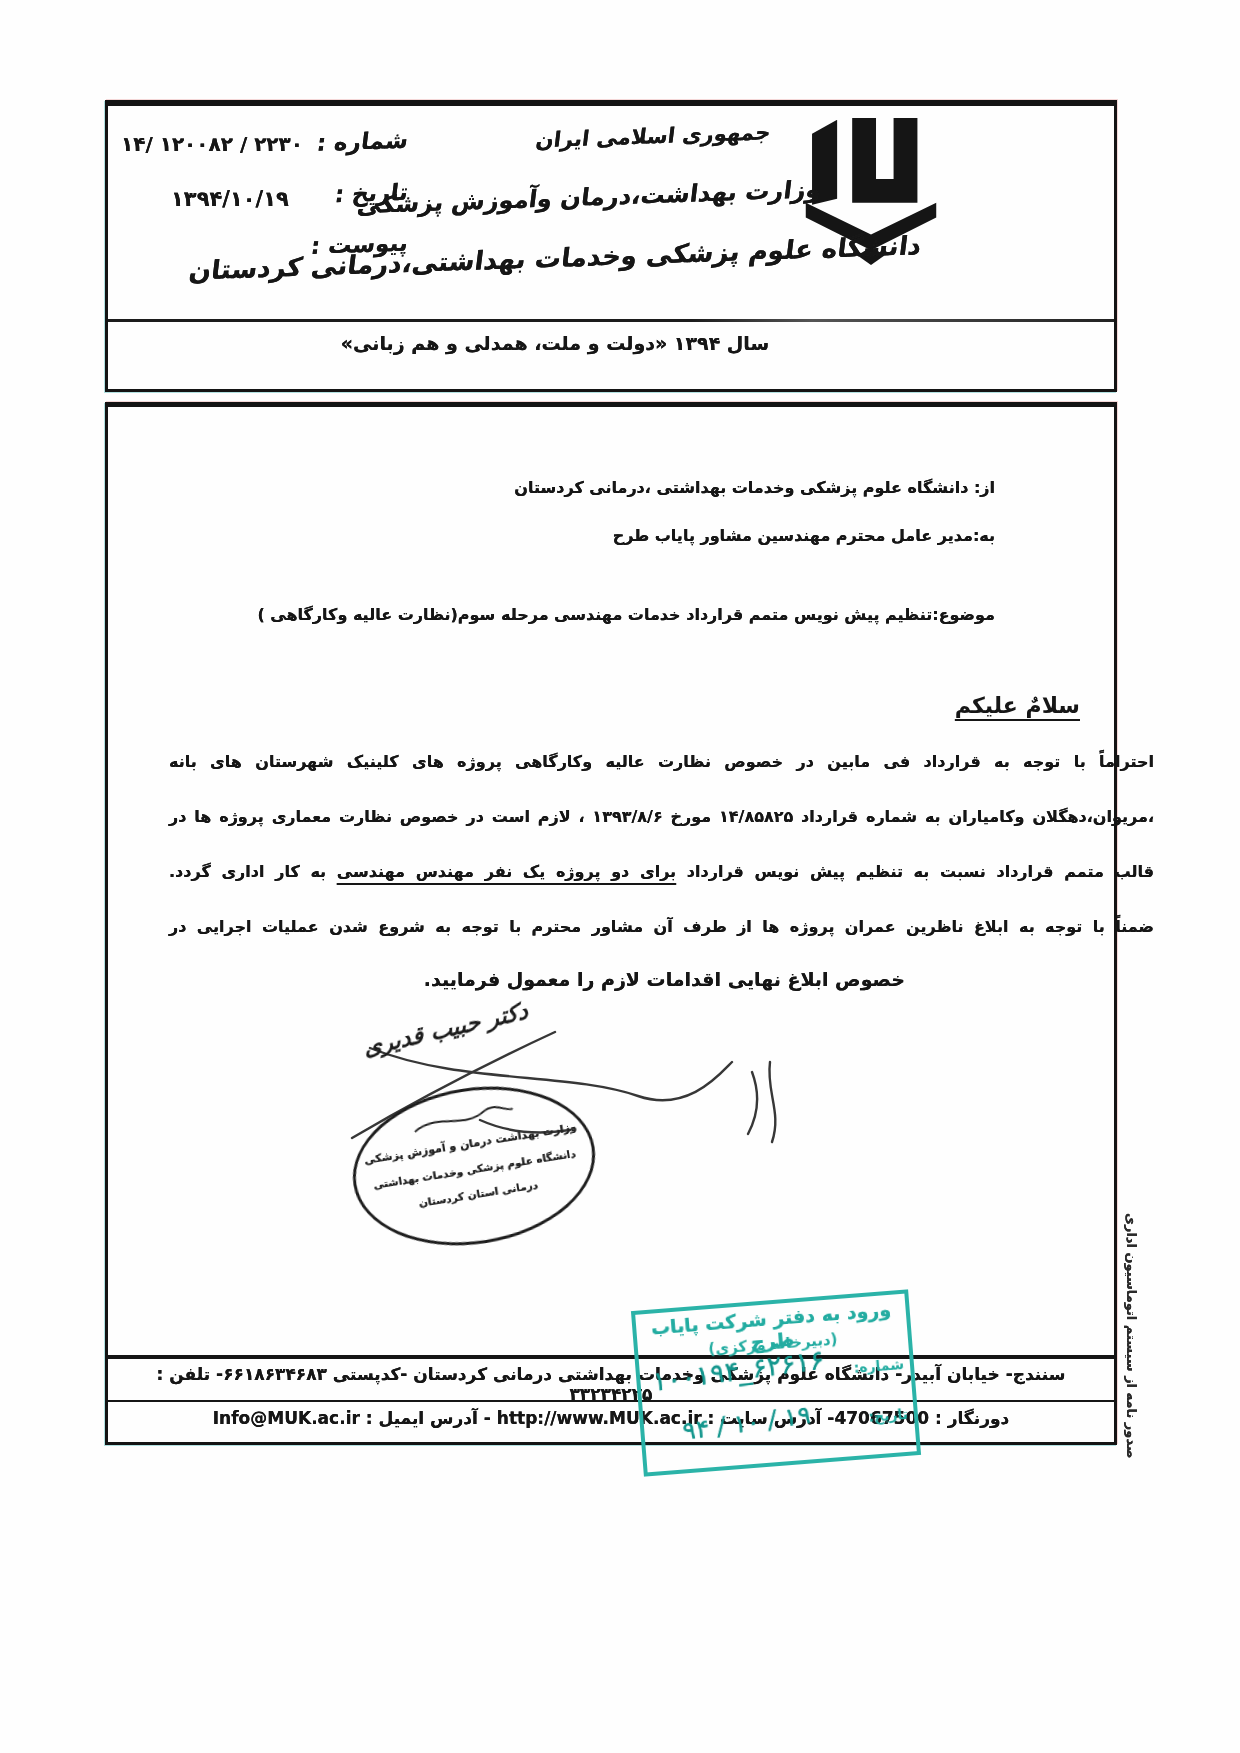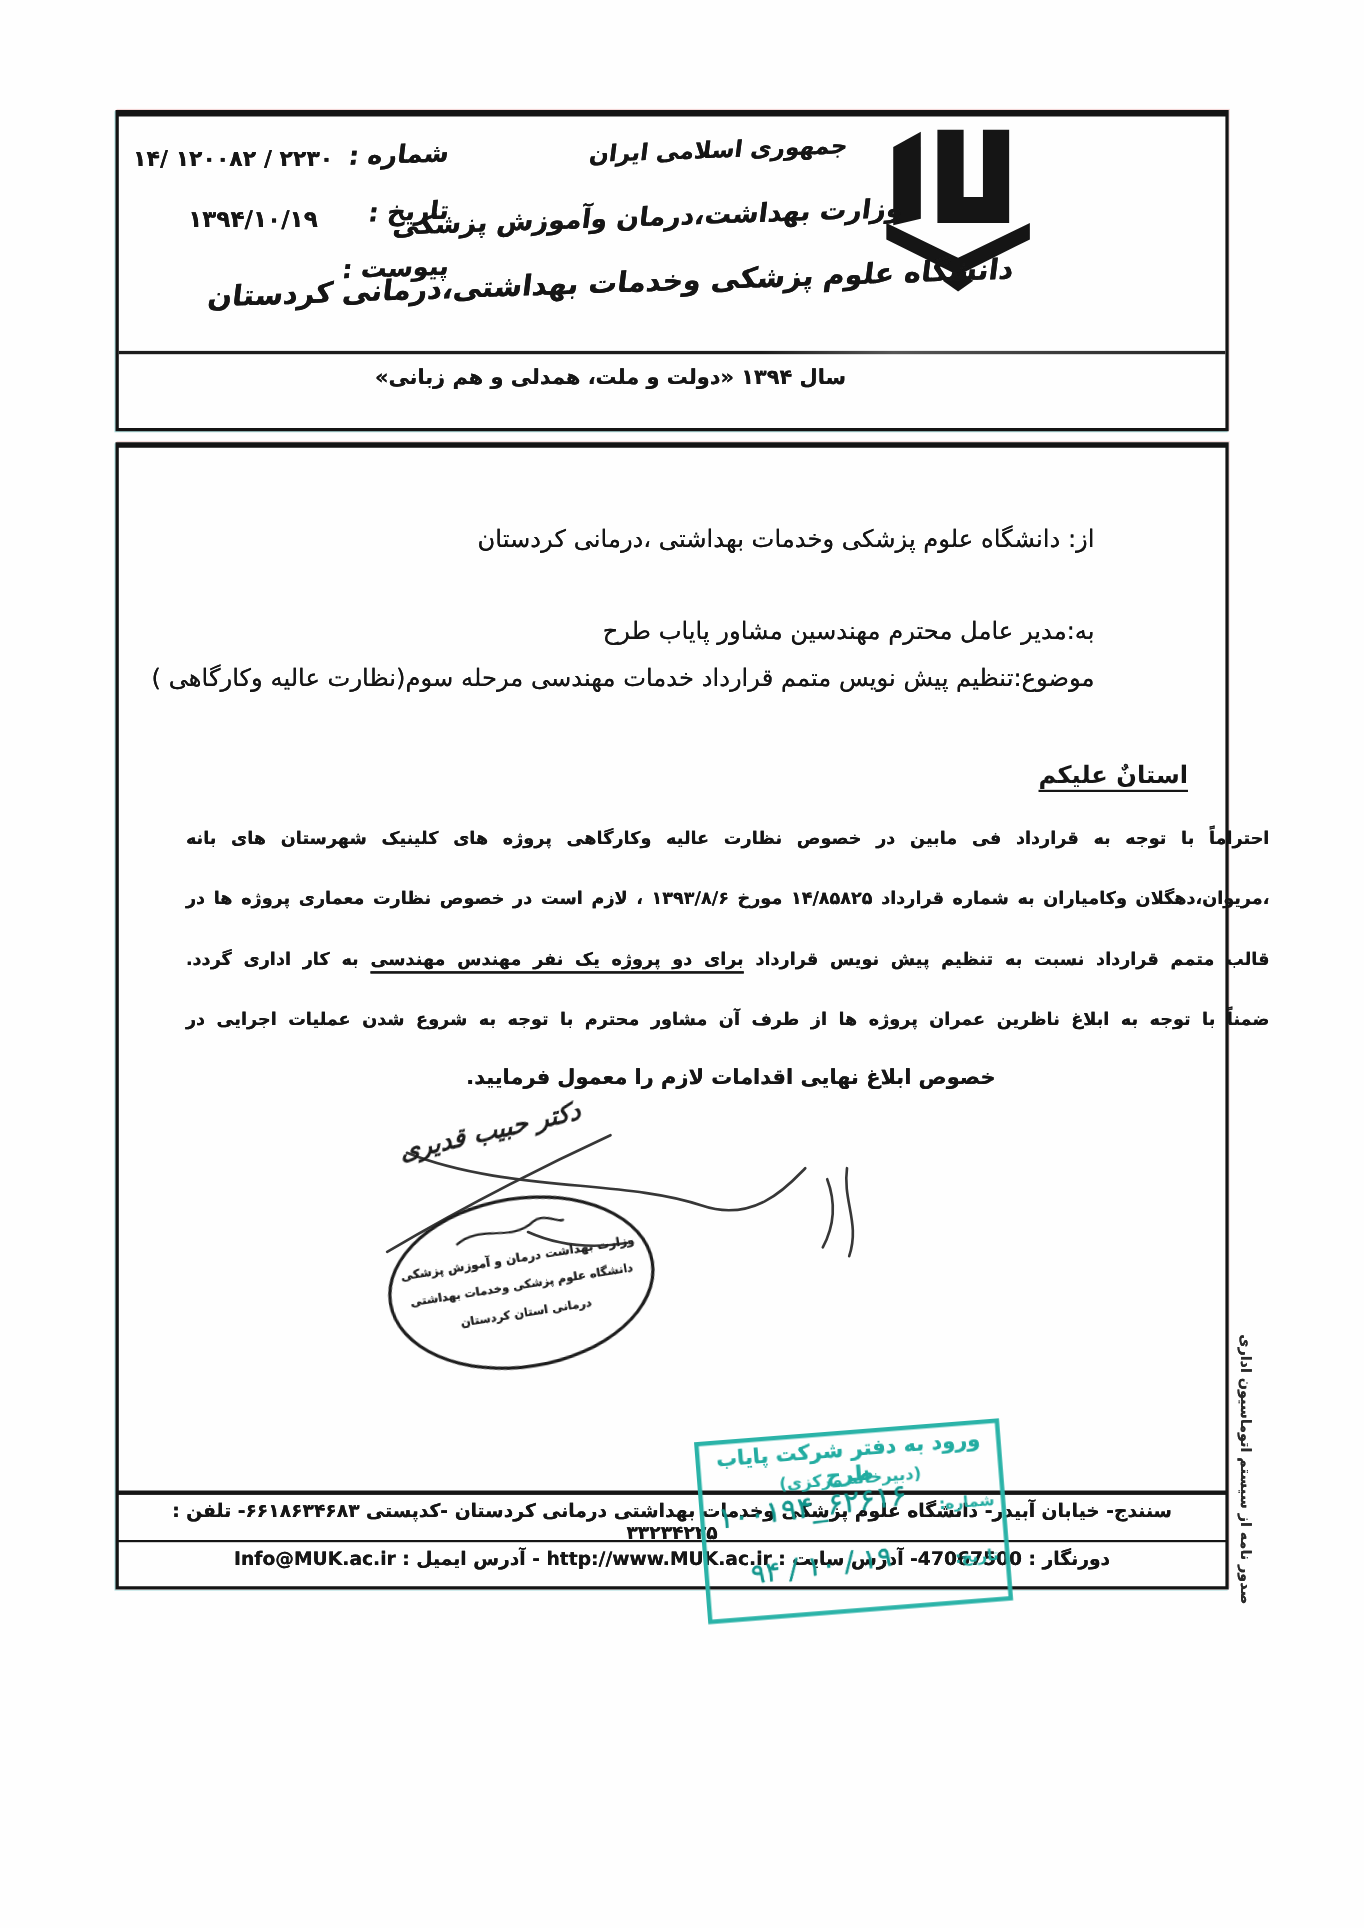--- a/index.html
+++ b/index.html
@@ -11,21 +11,21 @@
   .frame{position:absolute;box-sizing:border-box;border:3px solid #141414;
          box-shadow:-1px 1px 0 rgba(0,160,160,.30),1px -1px 0 rgba(200,40,40,.18);}
   .frame-header{left:105px;top:100px;width:1012px;height:292px;border-top-width:6px;}
   .frame-main{left:105px;top:402px;width:1012px;height:1043px;border-top-width:5px;}
   .calli{font-weight:bold;transform:skewX(-9deg) rotate(-2deg);text-shadow:0 0 .6px #222;}
   .fieldlabel{font-size:23px;}
   .fieldval{font-weight:bold;letter-spacing:1px;text-shadow:0 0 .5px #111;}
   .org{text-align:center;}
   .hrule{position:absolute;height:3px;background:linear-gradient(90deg,#1c1c1c 0%,#1c1c1c 58%,#555 70%,#222 100%);}
   .slogan{font-weight:bold;font-size:19px;text-align:center;text-shadow:0 0 .5px #222;}
-  .headline{font-weight:normal;font-size:22px;text-shadow:0 0 .6px #111;}
+  .headline{font-weight:bold;font-size:16px;text-shadow:0 0 .6px #111;}
   .salut{font-weight:bold;font-size:22px;text-decoration:underline;text-decoration-thickness:2px;text-underline-offset:6px;}
   .pline{position:absolute;left:123px;width:985px;font-size:16px;font-weight:bold;direction:rtl;
          text-align:justify;text-align-last:justify;text-shadow:0 0 .5px #1a1a1a;margin-left:46px;}
   .pline5{font-size:19px;font-weight:bold;text-shadow:0 0 .5px #1a1a1a;}
   .uline{text-decoration:underline;text-decoration-thickness:2px;text-underline-offset:6px;}
   .sig-name{font-size:23px;font-weight:bold;font-style:italic;transform:rotate(-13deg) skewX(-6deg);
             letter-spacing:-1px;color:#1c1c1c;filter:blur(.3px);}
   .seal{position:absolute;left:352px;top:1088px;width:238px;height:150px;border:3px solid #1d1d1d;
         border-radius:50%;transform:rotate(-9deg);filter:blur(.25px);}
   .sealtxt{position:absolute;left:0;width:100%;text-align:center;direction:rtl;font-weight:bold;color:#222;
@@ -72,23 +72,23 @@
   <div class="abs ltr fieldval" style="left:150px;top:187px;width:160px;text-align:center;font-size:21px;">۱۳۹۴/۱۰/۱۹</div>
 
   <div class="abs rtl calli fieldlabel" style="left:328px;top:231px;width:80px;text-align:left;">پیوست :</div>
 
   <div class="hrule" style="left:108px;top:319px;width:1006px;"></div>
   <div class="abs rtl slogan" style="left:340px;top:332px;width:430px;">سال ۱۳۹۴ «دولت و ملت، همدلی و هم زبانی»</div>
 
   <div class="frame frame-main"></div>
 
   <div class="abs rtl headline" style="right:245px;top:478px;">از: دانشگاه علوم پزشکی وخدمات بهداشتی ،درمانی کردستان</div>
-  <div class="abs rtl headline" style="right:245px;top:562px;">به:مدیر عامل محترم مهندسین مشاور پایاب طرح</div>
+  <div class="abs rtl headline" style="right:245px;top:526px;">به:مدیر عامل محترم مهندسین مشاور پایاب طرح</div>
   <div class="abs rtl headline" style="right:245px;top:605px;">موضوع:تنظیم پیش نویس متمم قرارداد خدمات مهندسی مرحله سوم(نظارت عالیه وکارگاهی )</div>
-  <div class="abs rtl salut" style="right:160px;top:693px;">استانٌ علیکم</div>
+  <div class="abs rtl salut" style="right:160px;top:693px;">سلامٌ علیکم</div>
 
   <div class="pline" style="top:752px;">احتراماً با توجه به قرارداد فی مابین در خصوص نظارت عالیه وکارگاهی پروژه های کلینیک شهرستان های بانه</div>
   <div class="pline" style="top:807px;">،مریوان،دهگلان وکامیاران به شماره قرارداد ۱۴/۸۵۸۲۵ مورخ ۱۳۹۳/۸/۶ ، لازم است در خصوص نظارت معماری پروژه ها در</div>
   <div class="pline" style="top:862px;"><span>قالب متمم قرارداد  نسبت به تنظیم پیش نویس قرارداد </span><span class="uline">برای دو پروژه یک نفر مهندس مهندسی</span><span> به کار اداری گردد.</span></div>
   <div class="pline" style="top:917px;">ضمناً با توجه به ابلاغ ناظرین عمران پروژه ها از طرف آن مشاور محترم با توجه به شروع شدن عملیات اجرایی در</div>
   <div class="abs rtl pline5" style="right:335px;top:968px;margin-left:36px;">خصوص ابلاغ نهایی اقدامات لازم را معمول فرمایید.</div>
 
   <svg class="abs" style="left:300px;top:1000px;" width="560" height="260" viewBox="0 0 560 260">
     <g fill="none" stroke="#222" stroke-width="2.4" stroke-linecap="round" opacity="0.9">
       <path d="M255 32 C 190 62 120 98 52 138"></path>

